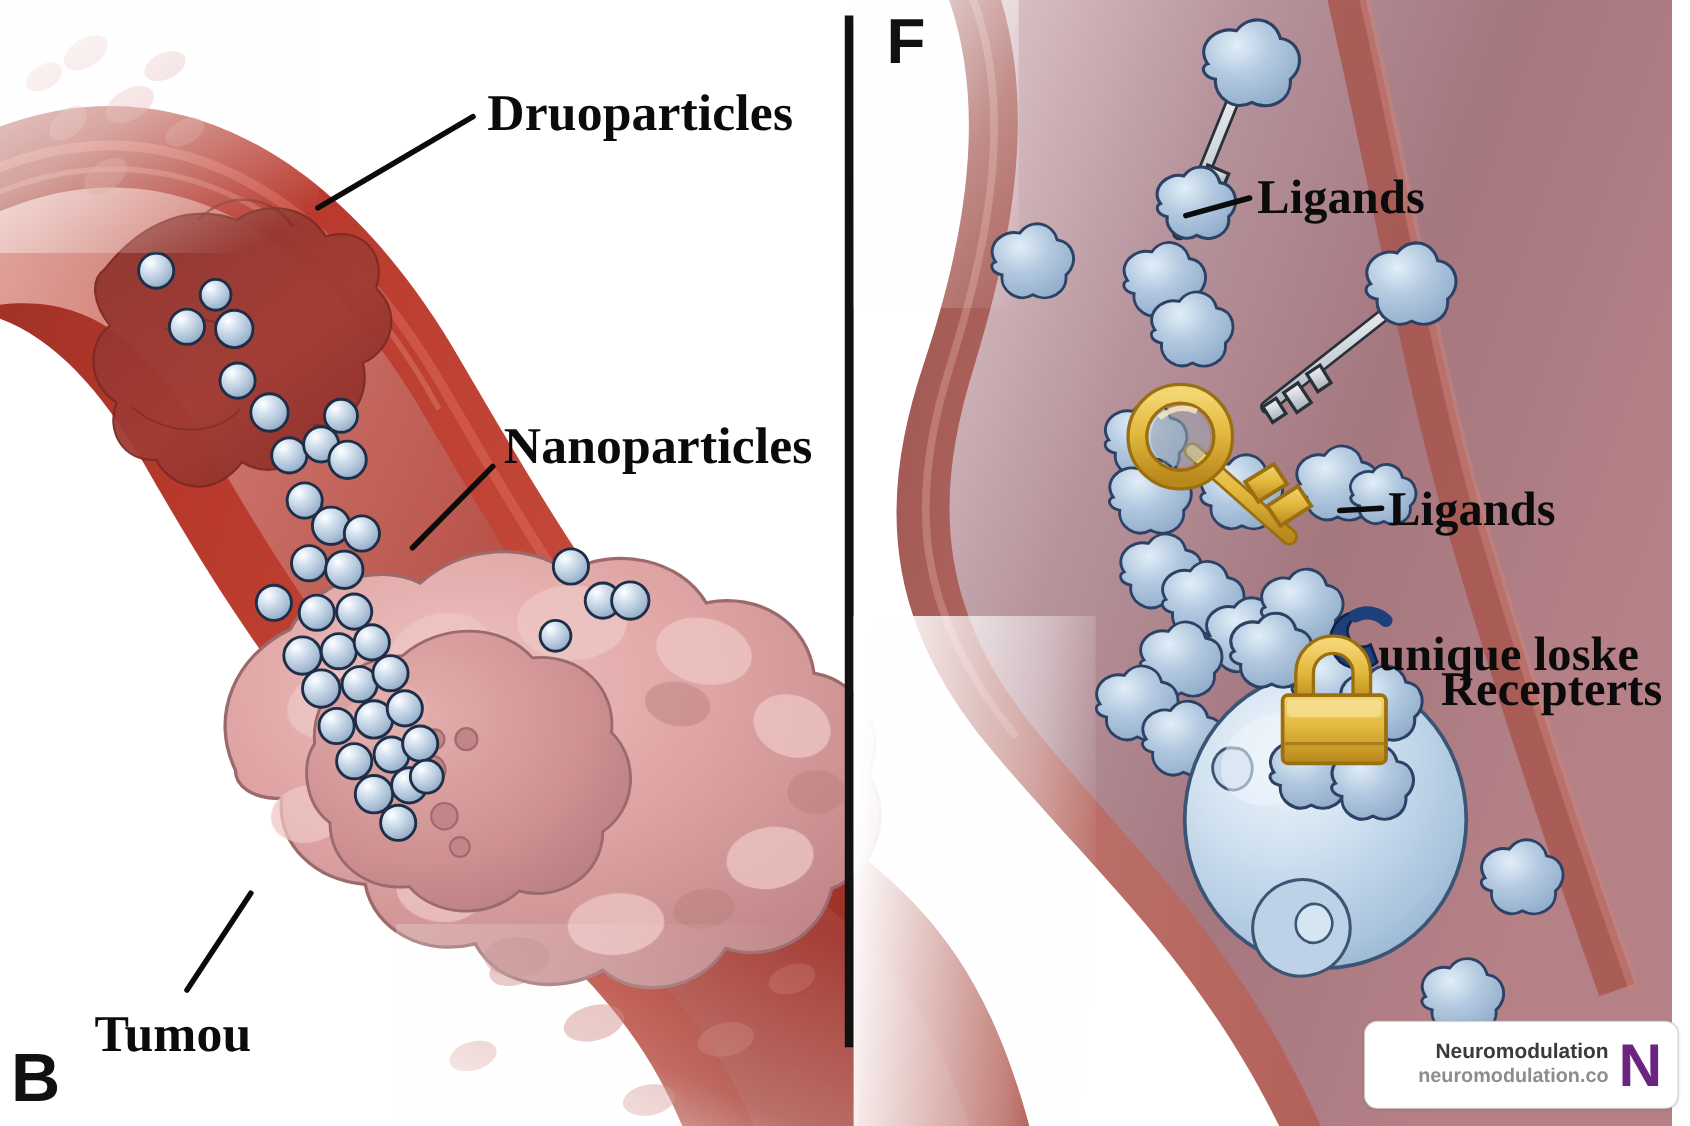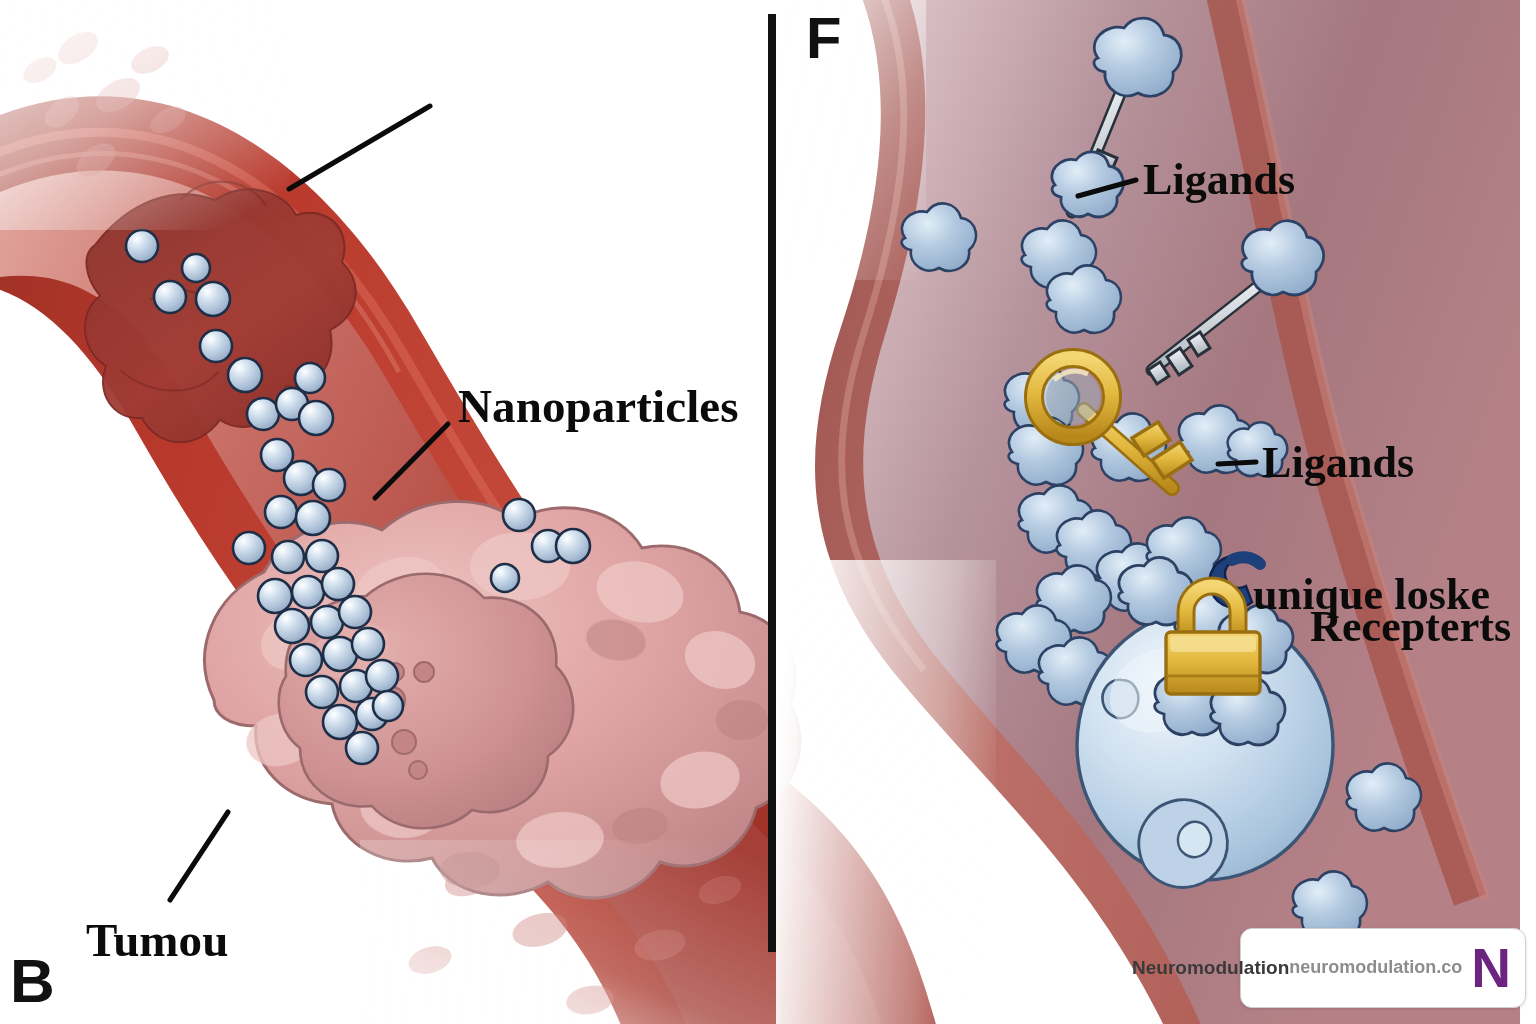--- a/index.html
+++ b/index.html
@@ -65,20 +65,21 @@
     border-radius: 12px;
     box-sizing: border-box;
     display: flex;
     align-items: center;
     justify-content: flex-end;
     padding: 0 14px 0 10px;
     box-shadow: 0 1px 3px rgba(0,0,0,0.12);
   }
   #wm-text {
     display: flex;
+    flex-direction: column;
     align-items: flex-end;
     margin-right: 9px;
   }
   #wm-title {
     font-family: "Liberation Sans", sans-serif;
     font-weight: bold;
     font-size: 19px;
     color: #3a3a3a;
     line-height: 1.15;
   }
@@ -453,20 +454,21 @@
       <rect x="1170" y="636" width="86" height="16" rx="4" fill="#f6e19a" opacity="0.75"></rect>
       <line x1="1168" y1="676" x2="1258" y2="676" stroke="#9a6f10" stroke-width="3" opacity="0.7"></line>
     </g>
 
     <g stroke="#0b0b0b" stroke-width="5" fill="none" stroke-linecap="round">
       <line x1="1078" y1="196" x2="1136" y2="180"></line>
       <line x1="1218" y1="464" x2="1256" y2="462"></line>
     </g>
   </svg>
 
+  <div class="lbl lbl-drug">Druoparticles</div>
   <div class="lbl lbl-nano">Nanoparticles</div>
   <div class="lbl lbl-tumor">Tumou</div>
   <div class="lbl lbl-lig1">Ligands</div>
   <div class="lbl lbl-lig2">Ligands</div>
   <div class="lbl lbl-recep1">unique loske</div>
   <div class="lbl lbl-recep2">Recepterts</div>
 
   <div class="panel-letter panel-b">B</div>
   <div class="panel-letter panel-f">F</div>
 

